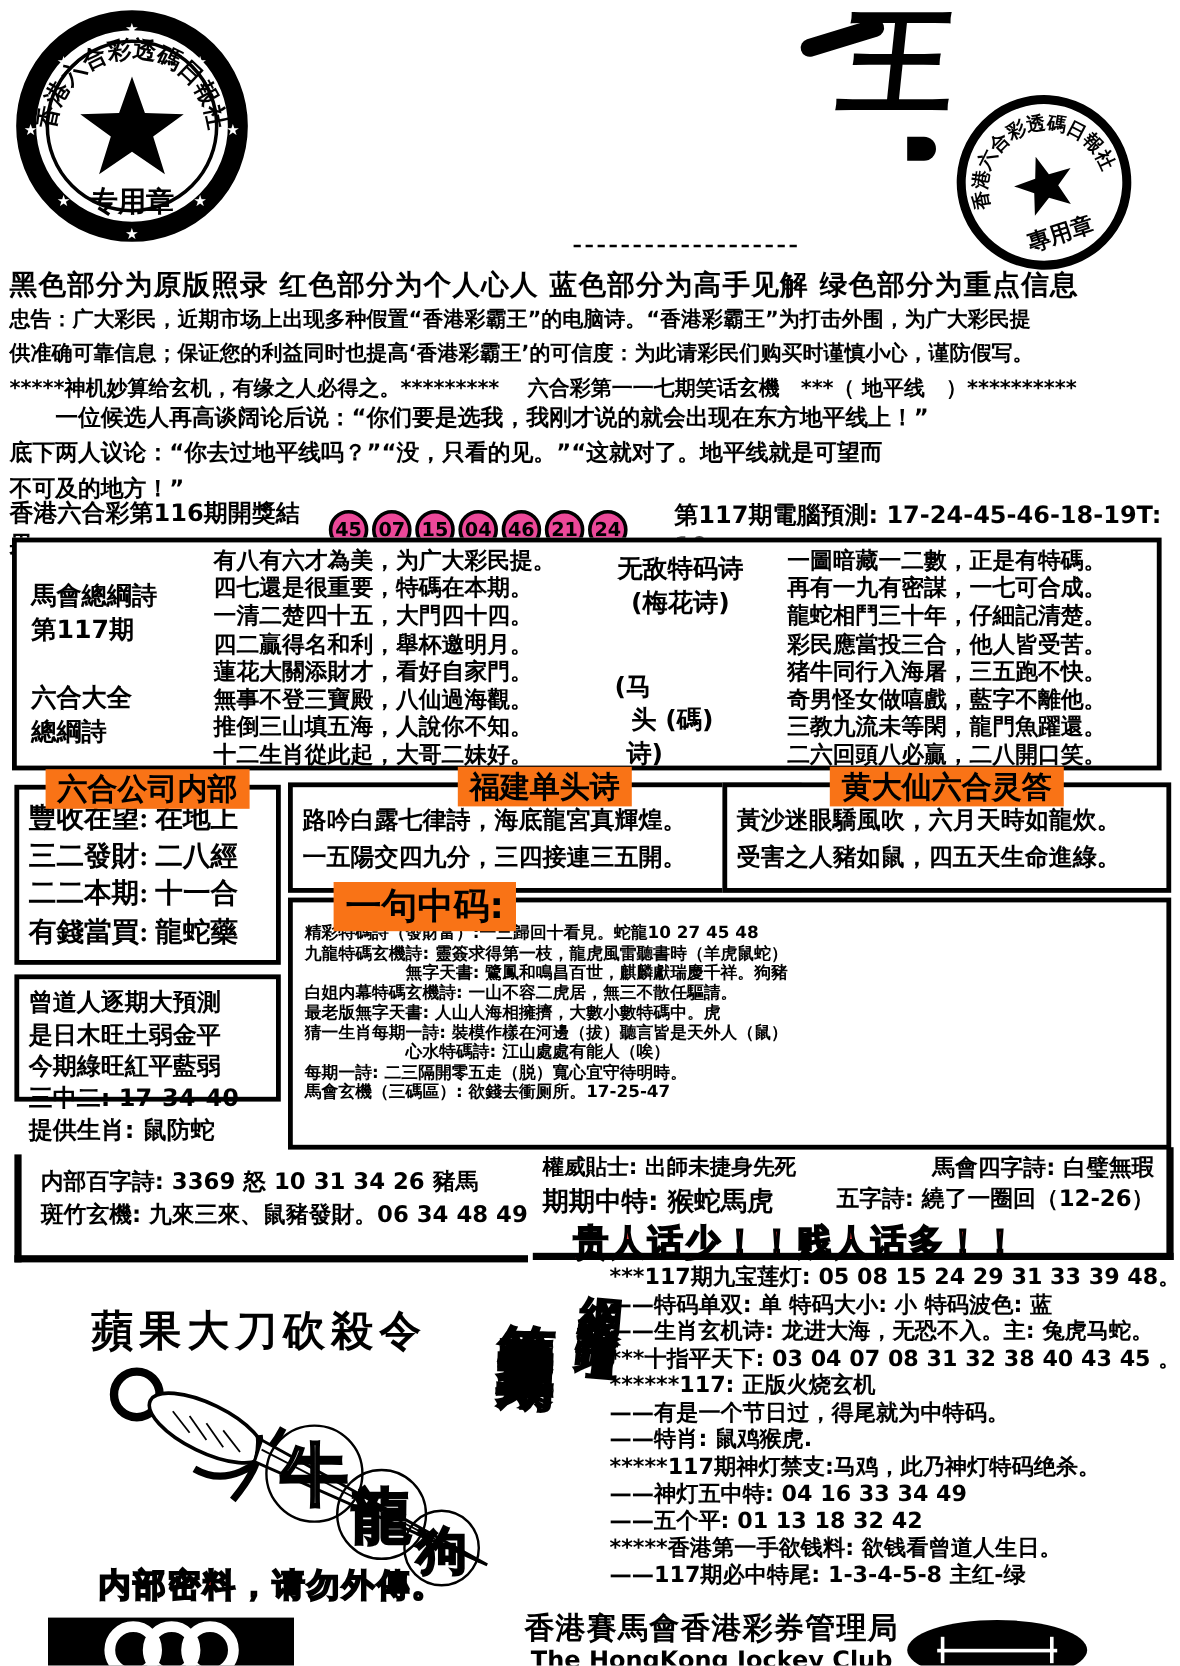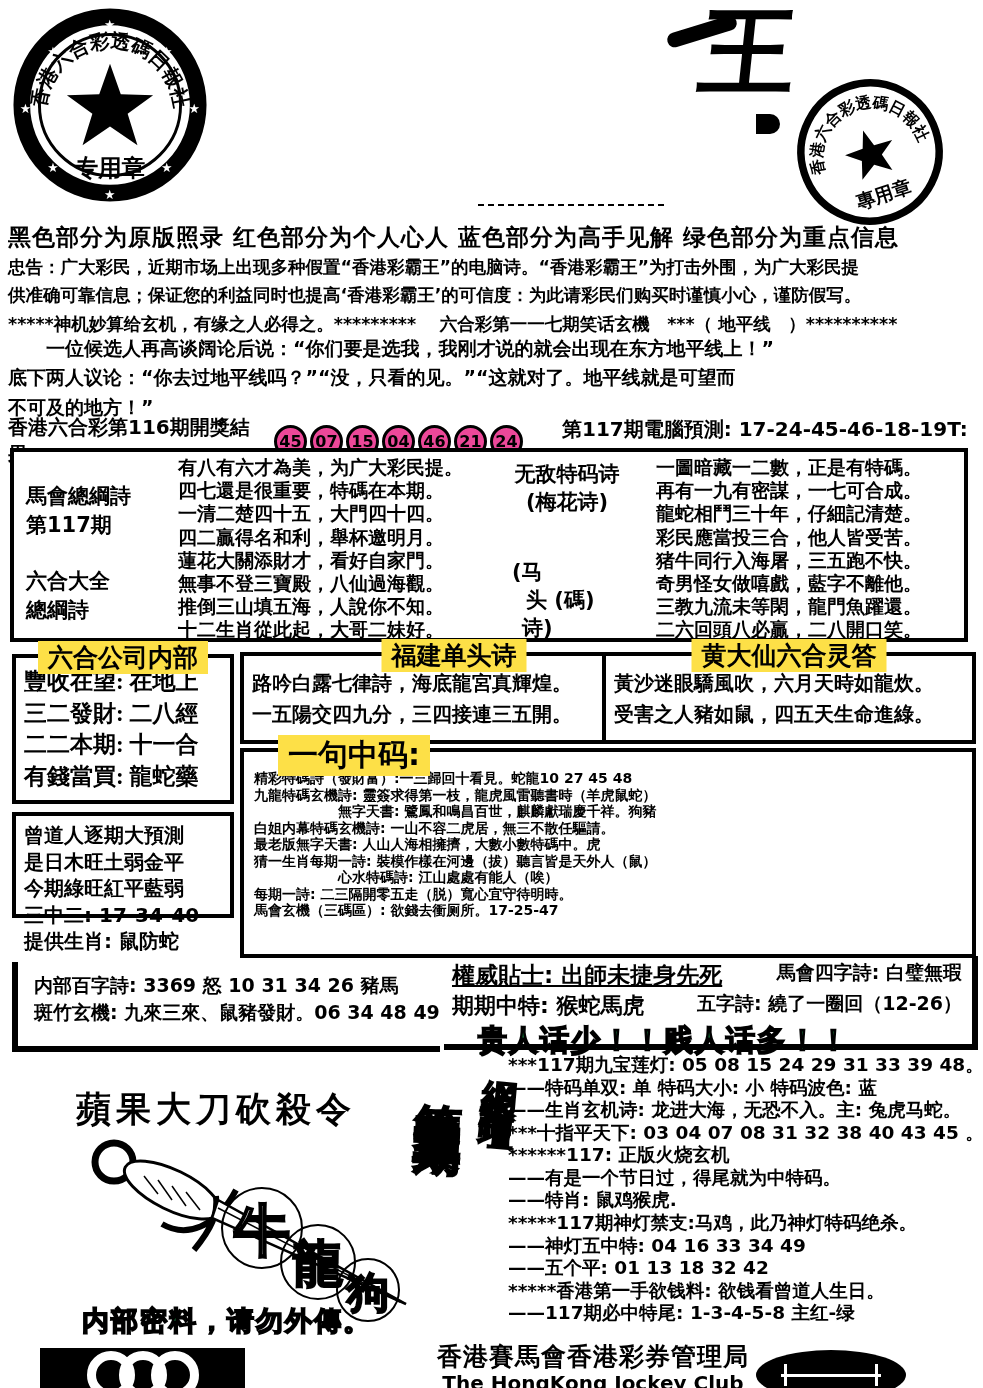--- a/index.html
+++ b/index.html
@@ -2,22 +2,22 @@
 <html><head>
 <meta charset="utf-8">
 <style>
   html,body{margin:0;padding:0;}
   body{width:983px;height:1388px;background:#fff;color:#000;
        font-family:"DejaVu Sans",sans-serif;position:relative;overflow:hidden;}
   .abs{position:absolute;}
   .b{font-weight:bold;}
   .box{border:4px solid #000;background:#fff;box-sizing:border-box;}
   .boxtitle{position:absolute;top:-17px;left:50%;transform:translateX(-50%);
-            background:#fde047;padding:0 10px;font-size:25px;font-weight:bold;white-space:nowrap;}
-  .outline{color:#15803d;-webkit-text-stroke:1.6px #000;font-weight:bold;}
+            background:#f97316;padding:0 10px;font-size:25px;font-weight:bold;white-space:nowrap;}
+  .outline{color:#ef4444;-webkit-text-stroke:1.6px #000;font-weight:bold;}
   .vtext{writing-mode:vertical-rl;text-orientation:upright;color:#fff;
          -webkit-text-stroke:2px #000;font-weight:bold;}
   .ball{display:inline-flex;width:27px;height:27px;border:3px solid #000;border-radius:50%;
         align-items:center;justify-content:center;font-weight:bold;font-size:16px;
         margin-right:3px;background:#ec4899;box-sizing:content-box;}
   .poemline{font-size:19px;font-weight:bold;line-height:1.22;white-space:nowrap;}
   .listline{font-size:18.5px;font-weight:bold;line-height:1.22;white-space:nowrap;}
   .indent1{padding-left:84px;}
   .notice-small{font-size:17.5px;font-weight:bold;line-height:1.62;}
   .ring{width:30px;height:30px;border:9px solid #fff;border-radius:50%;flex:none;}
@@ -178,21 +178,21 @@
 
 <div class="abs" style="left:12px;top:962px;width:428px;height:90px;border-left:6px solid #000;border-bottom:6px solid #000;padding:10px 0 0 16px;box-sizing:border-box;">
   <div style="font-size:19px;font-weight:bold;line-height:1.42;white-space:nowrap;">
     <div>内部百字詩: 3369  怒  10 31 34 26  豬馬</div>
     <div>斑竹玄機: 九來三來、鼠豬發財。06 34 48 49</div>
   </div>
 </div>
 
 <div class="abs" style="left:444px;top:956px;width:534px;height:94px;border-right:6px solid #000;border-bottom:6px solid #000;padding:4px 4px 0 8px;box-sizing:border-box;">
   <div style="display:flex;justify-content:space-between;font-weight:bold;">
-    <span style="font-size:23px;text-decoration:underline;">權威貼士: 出師未捷身先死</span>
+    <span style="font-size:18px;">權威貼士: 出師未捷身先死</span>
     <span style="font-size:19px;padding-right:6px;">馬會四字詩: 白璧無瑕</span>
   </div>
   <div style="display:flex;justify-content:space-between;font-weight:bold;">
     <span style="font-size:22px;">期期中特: 猴蛇馬虎</span>
     <span style="font-size:19px;padding-right:6px;">五字詩: 繞了一圈回（12-26）</span>
   </div>
   <div class="outline" style="font-size:29px;letter-spacing:2px;padding-left:26px;">贵人话少！！贱人话多！！</div>
 </div>
 
 <div class="abs vtext" style="left:404px;top:1066px;height:284px;font-size:48px;letter-spacing:6px;transform:rotate(2deg);">第壹壹柒期</div>

